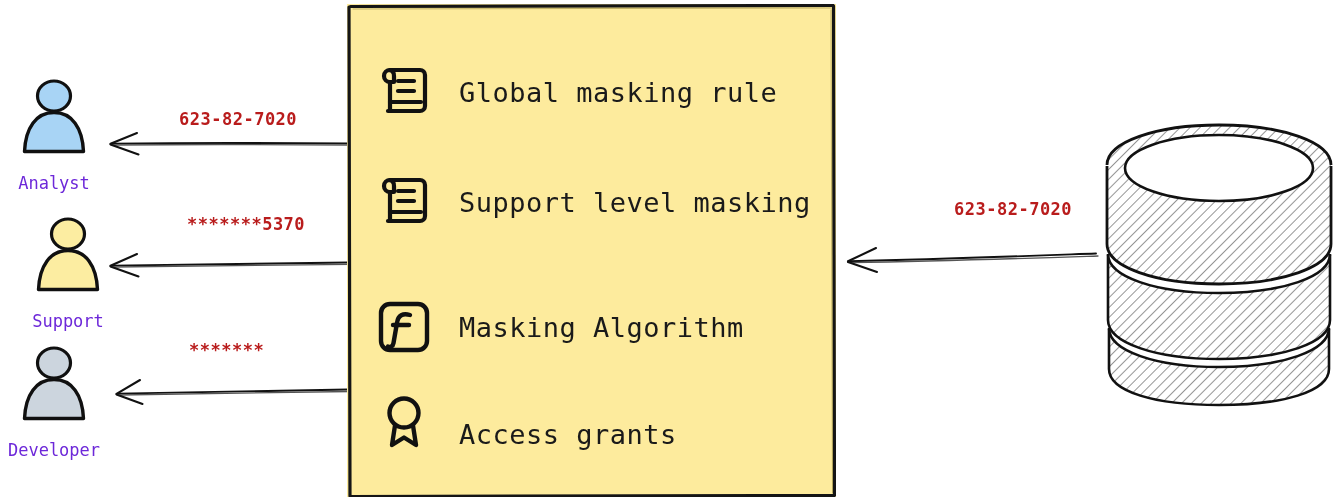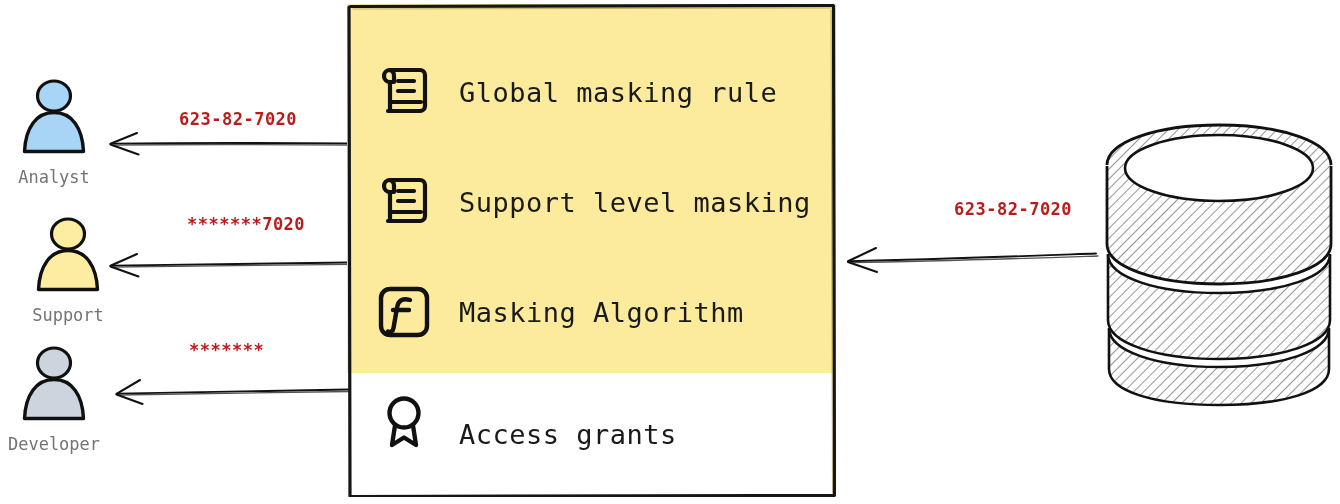--- a/index.html
+++ b/index.html
@@ -20,22 +20,22 @@
   .actor {
     position: absolute;
     width: 104px;
     text-align: center;
   }
   .actor .person-svg { display: block; margin: 0 auto; }
   .actor .actor-label {
     font-family: "DejaVu Sans Mono", "Liberation Mono", monospace;
     font-size: 17px;
     letter-spacing: 0px;
-    color: #737373;
-    margin-top: 7px;
+    color: #6d28d9;
+    margin-top: 13px;
     white-space: nowrap;
   }
 
   
   .flow-label {
     position: absolute;
     font-family: "DejaVu Sans Mono", "Liberation Mono", monospace;
     font-size: 17px;
     font-weight: 700;
     letter-spacing: 0.5px;
@@ -46,21 +46,21 @@
 
   
   .arrow-svg { position: absolute; overflow: visible; }
 
   
   #policy-panel {
     position: absolute;
     left: 347px;
     top: 4px;
     width: 489px;
-    height: 369px;
+    height: 493px;
     background: #fdeb9d;
     box-sizing: border-box;
   }
   #policy-panel .panel-border {
     position: absolute;
     inset: 0;
     pointer-events: none;
   }
   .policy-row {
     position: absolute;
@@ -116,21 +116,21 @@
 </svg>
 
 <div class="actor" style="left:16px; top:216px;">
   <svg class="person-svg" width="74" height="82" viewBox="0 0 74 82" aria-hidden="true">
     <ellipse cx="37" cy="18" rx="16.5" ry="15" fill="#fceda1" stroke="#101010" stroke-width="3.2"></ellipse>
     <path d="M37 34.5 C 19 34.5 8.5 50 7.5 73.5 L 66.5 73.5 C 65.5 50 55 34.5 37 34.5 Z" fill="#fceda1" stroke="#101010" stroke-width="3.4" stroke-linejoin="round"></path>
   </svg>
   <div class="actor-label">Support</div>
 </div>
 
-<div class="flow-label" style="left:148px; top:214px;">*******7020</div>
+<div class="flow-label" style="left:148px; top:214px;">*******5370</div>
 
 <svg class="arrow-svg" style="left:104px; top:250px;" width="248" height="30" viewBox="0 0 248 30">
   <path d="M244 12.5 C 190 13.0 110 14.2 8 15.6" fill="none" stroke="#111" stroke-width="1.9" stroke-linecap="round"></path>
   <path d="M246 14.4 C 192 14.9 112 15.8 9 17.0" fill="none" stroke="#555" stroke-width="1.3" stroke-linecap="round"></path>
   <path d="M33 4 L 6.5 15.8" fill="none" stroke="#111" stroke-width="2.1" stroke-linecap="round"></path>
   <path d="M34.5 26.5 L 6.5 16.4" fill="none" stroke="#111" stroke-width="2.1" stroke-linecap="round"></path>
 </svg>
 
 <div class="actor" style="left:2px; top:345px;">
   <svg class="person-svg" width="74" height="82" viewBox="0 0 74 82" aria-hidden="true">
@@ -181,21 +181,21 @@
         <path d="M14 6 a6 6 0 0 0 -6 6 a6 6 0 0 0 6 6 H18 V12 a6 6 0 0 0 -4 -6 Z" fill="none" stroke="#111" stroke-width="4.2" stroke-linecap="round" stroke-linejoin="round"></path>
         <path d="M14 18 V47" fill="none" stroke="#111" stroke-width="4.2" stroke-linecap="round"></path>
         <path d="M22 17 H38" fill="none" stroke="#111" stroke-width="4.2" stroke-linecap="round"></path>
         <path d="M22 27 H38" fill="none" stroke="#111" stroke-width="4.2" stroke-linecap="round"></path>
         <path d="M14 38 H45" fill="none" stroke="#111" stroke-width="4.2" stroke-linecap="round"></path>
       </svg>
     </span>
     <span class="row-label">Support level masking</span>
   </div>
 
-  <div class="policy-row" style="top:275px;">
+  <div class="policy-row" style="top:290px;">
     <span class="row-icon">
       <svg width="56" height="56" viewBox="0 0 56 56" aria-hidden="true">
         <rect x="5" y="5" width="46" height="46" rx="9" ry="9" fill="none" stroke="#111" stroke-width="4.4"></rect>
         <path d="M34 16 c-7 -2 -12 0 -13 8 l-3.5 20 c-0.6 3.5 -3 4.5 -5.5 3.5" fill="none" stroke="#111" stroke-width="4.4" stroke-linecap="round"></path>
         <path d="M17 26 H33" fill="none" stroke="#111" stroke-width="4.4" stroke-linecap="round"></path>
       </svg>
     </span>
     <span class="row-label">Masking Algorithm</span>
   </div>
 

